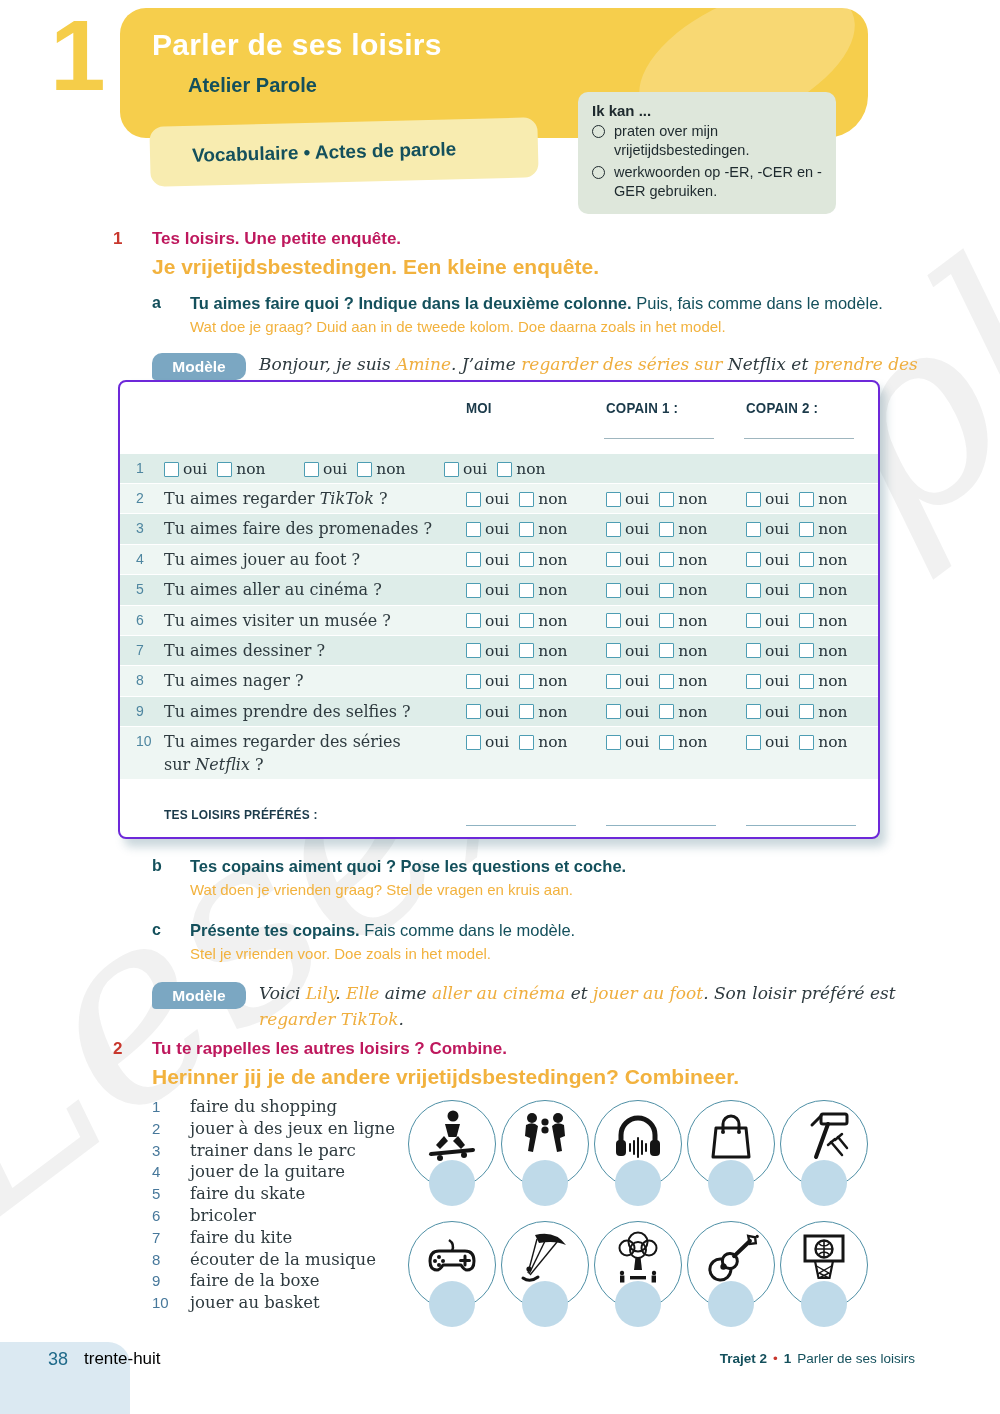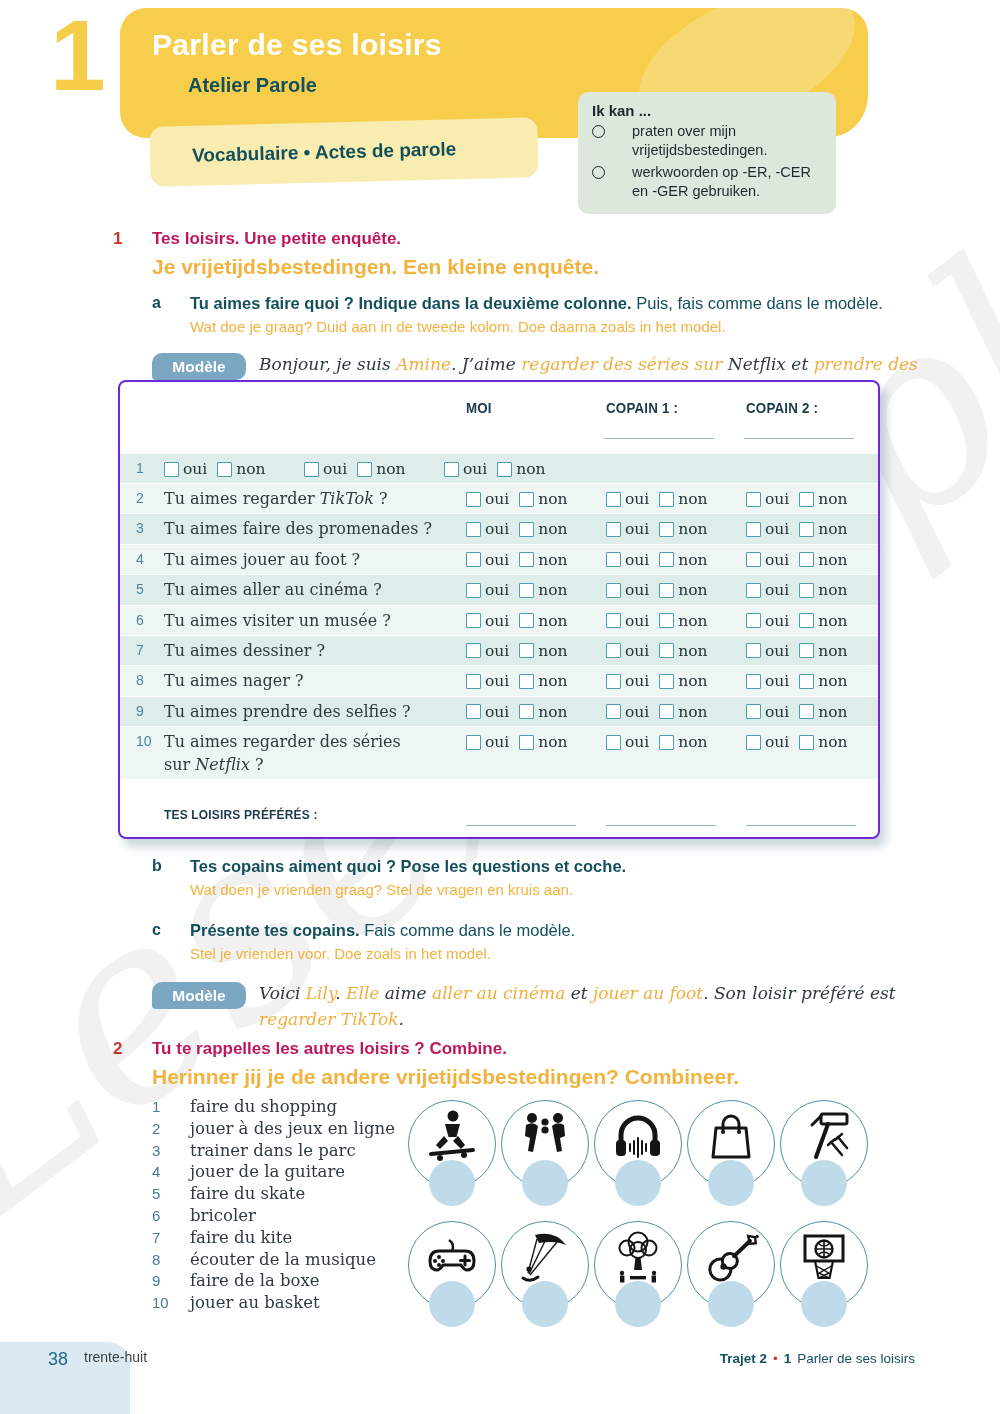--- a/index.html
+++ b/index.html
@@ -17,21 +17,21 @@
   .petal{position:absolute;right:6px;top:-8px;width:230px;height:118px;background:rgba(255,255,255,.22);
          border-radius:50%;transform:rotate(-24deg);}
   .band-title{position:absolute;left:32px;top:20px;font-size:30px;font-weight:700;color:#fff;letter-spacing:.3px;}
   .band-sub{position:absolute;left:68px;top:66px;font-size:20px;font-weight:700;color:#14505C;}
   .vocab-box{position:absolute;left:150px;top:122px;width:388px;height:60px;background:#F8ECB0;
              border-radius:14px;transform:rotate(-1.4deg);z-index:2;display:flex;align-items:center;
              padding-left:42px;box-sizing:border-box;font-size:19px;font-weight:700;color:#14505C;}
   .ikkan{position:absolute;left:578px;top:92px;width:258px;background:#DEE7DB;border-radius:10px;
          z-index:2;padding:10px 14px 12px;box-sizing:border-box;color:#1E2A2E;}
   .ikkan-title{font-weight:700;font-size:15px;margin-bottom:3px;}
-  .ikkan-item{display:flex;gap:27px;font-size:14.5px;line-height:1.32;margin-top:3px;}
+  .ikkan-item{display:flex;gap:9px;font-size:14.5px;line-height:1.32;margin-top:3px;}
   .ikkan-bullet{width:11px;height:11px;border:1.6px solid #1E2A2E;border-radius:50%;flex:none;margin-top:3px;}
   
   .exhead{position:absolute;display:flex;z-index:1;}
   .exnum{width:39px;flex:none;font-size:17px;font-weight:700;color:#C8372D;}
   .extitle{font-size:17px;font-weight:700;color:#be185d;}
   .subnl{color:#F2B23E;font-size:21px;margin-top:6px;font-weight:700;}
   .part{position:absolute;display:flex;z-index:1;}
   .plabel{width:38px;flex:none;font-size:16px;font-weight:700;color:#14505C;}
   .fr{font-size:16.5px;color:#14505C;}
   .fr .bd{font-weight:700;}
@@ -82,21 +82,21 @@
          grid-template-columns:repeat(5,88px);column-gap:5px;row-gap:33px;z-index:1;}
   .icircle{position:relative;width:88px;height:88px;}
   .iring{position:absolute;inset:0;border:1.6px solid #4E8FA5;border-radius:50%;background:#fff;}
   .idot{position:absolute;left:50%;transform:translateX(-50%);top:60px;width:46px;height:46px;
         border-radius:50%;background:#BFDAE9;}
   .isvg{position:absolute;left:14px;top:7px;width:60px;height:60px;z-index:1;}
   
   .ftab{position:absolute;left:-16px;top:1342px;width:146px;height:80px;background:#DBE9F2;
         border-radius:0 22px 0 0;z-index:0;}
   .fnum{position:absolute;left:48px;top:1349px;font-size:18px;color:#1F6A8A;z-index:1;}
-  .fword{position:absolute;left:84px;top:1349px;font-size:14px;color:#404040;z-index:1;}
+  .fword{position:absolute;left:84px;top:1349px;font-size:17px;color:#000000;z-index:1;}
   .fright{position:absolute;right:85px;top:1351px;font-size:13.5px;color:#14505C;display:flex;gap:6px;z-index:1;}
   .fright .trajet{font-weight:600;}
   .fright .bullet{color:#C8372D;}
   .fright .chnum{font-weight:700;}
 </style>
 </head>
 <body>
 
 <div class="page">
 

